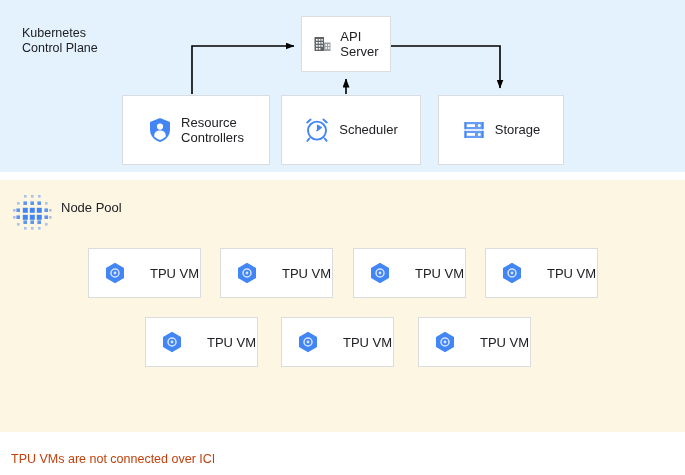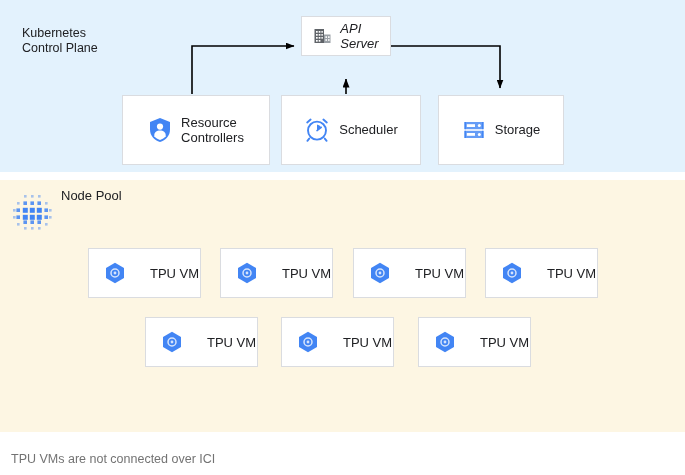--- a/index.html
+++ b/index.html
@@ -44,21 +44,21 @@
     line-height: 15px;
     color: #202124;
     white-space: pre-line;
   }
   #control-plane-label {
     left: 22px;
     top: 26px;
   }
   #node-pool-label {
     left: 61px;
-    top: 188px;
+    top: 200px;
     font-size: 13px;
     line-height: 16px;
   }
 
   
   #node-pool-icon {
     position: absolute;
     left: 11px;
     top: 192px;
     width: 44px;
@@ -85,21 +85,21 @@
     line-height: 15.5px;
     color: #202124;
     white-space: pre-line;
   }
   .card-icon {
     flex: 0 0 auto;
     display: block;
   }
 
   
-  #card-api-server   { left: 301px; top: 16px;  width: 90px;  height: 40px; font-style: italic; }
+  #card-api-server   { left: 301px; top: 16px;  width: 90px;  height: 56px; }
   #card-api-server .card-inner { gap: 7px; }
   #card-resource-controllers { left: 122px; top: 95px; width: 148px; height: 70px; }
   #card-scheduler    { left: 281px; top: 95px; width: 140px; height: 70px; }
   #card-storage      { left: 438px; top: 95px; width: 126px; height: 70px; }
 
   
   .tpu-card {
     position: absolute;
     background: #ffffff;
     border: 1px solid #dadce0;
@@ -130,21 +130,21 @@
     height: 475px;
     pointer-events: none;
   }
 
   
   #caption {
     position: absolute;
     left: 11px;
     top: 452px;
     font-size: 12.5px;
-    color: #737373;
+    color: #c2410c;
     white-space: nowrap;
   }
 </style>
 </head>
 <body>
 
 <div id="diagram">
 
   <div class="band" id="control-plane-band"></div>
   <div class="band" id="node-pool-band"></div>

